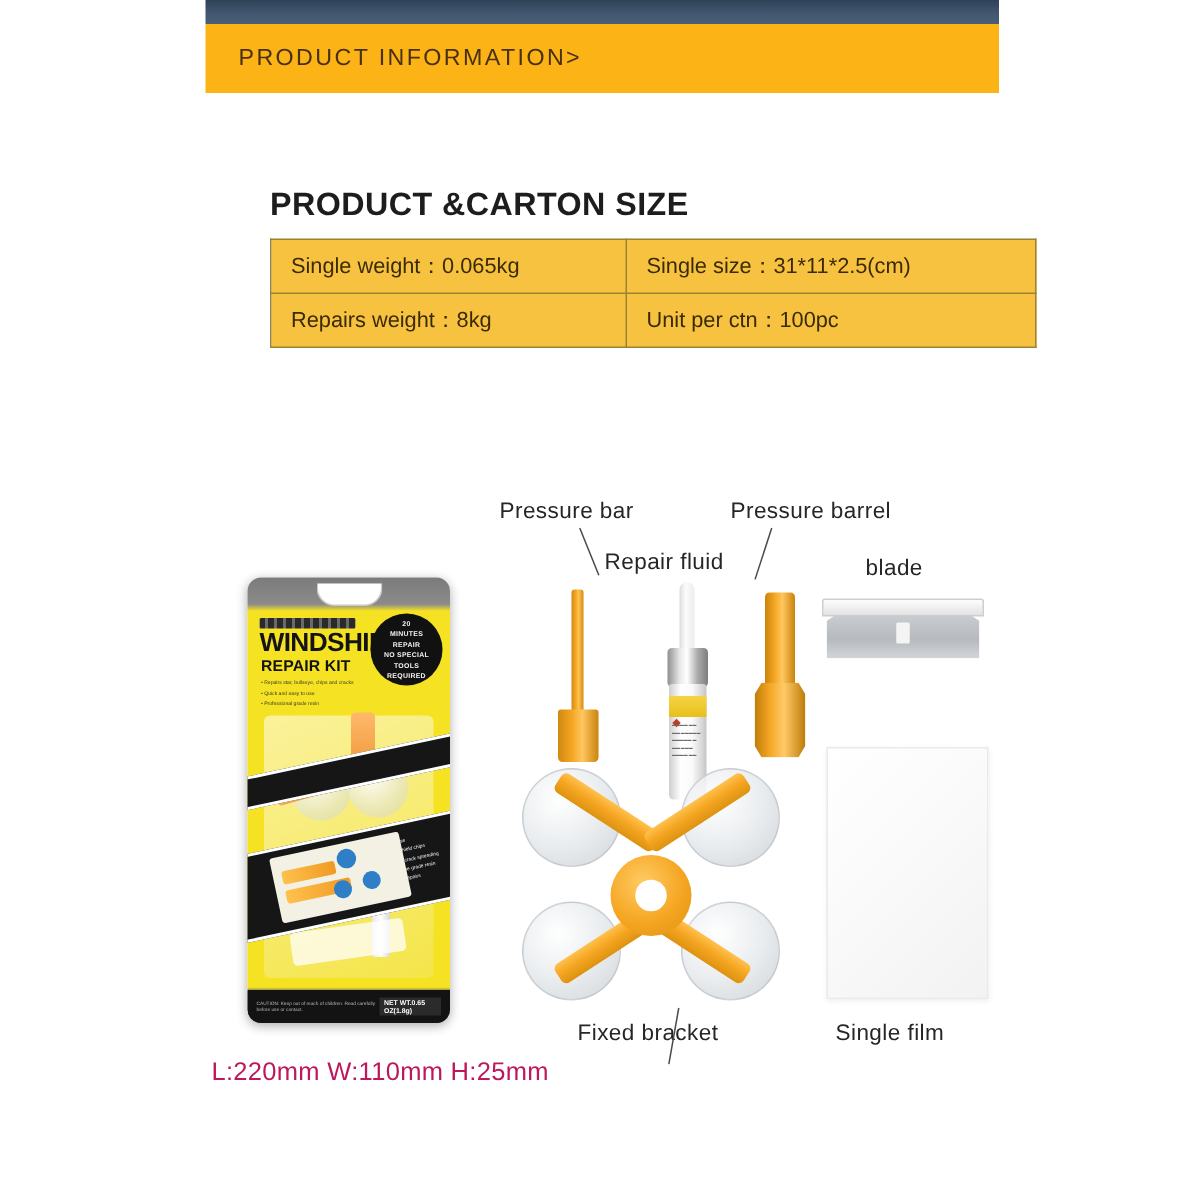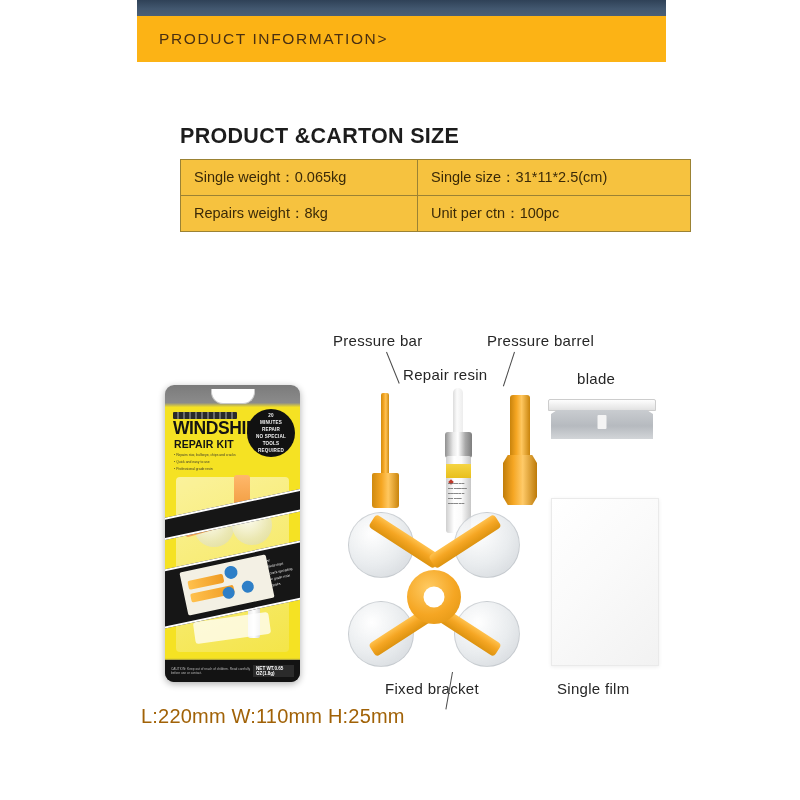--- a/index.html
+++ b/index.html
@@ -353,22 +353,22 @@
     background: linear-gradient(135deg,#ffffff 0%,#fafafa 45%,#f2f2f2 100%);
     border: 1px solid #eaeaea;
     box-shadow: 0 1px 4px rgba(0,0,0,.07);
   }
 
   
   #dimension-caption {
     position: absolute;
     left: 141px;
     top: 405px;
-    font-size: 20px;
-    color: #a16207;
+    font-size: 17px;
+    color: #be185d;
     letter-spacing: .2px;
     white-space: nowrap;
   }
 </style>
 </head>
 <body>
 
 <div id="header-strip-dark"></div>
 
 <div id="header-band">
@@ -390,21 +390,21 @@
         <td class="col-b">Unit per ctn：100pc</td>
       </tr>
     </tbody>
   </table>
 </div>
 
 <div id="showcase">
 
   <div class="lbl" style="left:333px; top:32px;">Pressure bar</div>
   <div class="lbl" style="left:487px; top:32px;">Pressure barrel</div>
-  <div class="lbl" style="left:403px; top:66px;">Repair resin</div>
+  <div class="lbl" style="left:403px; top:66px;">Repair fluid</div>
   <div class="lbl" style="left:577px; top:70px;">blade</div>
   <div class="lbl" style="left:385px; top:380px;">Fixed bracket</div>
   <div class="lbl" style="left:557px; top:380px;">Single film</div>
 
   <div class="leader" style="left:386px; top:52px;  height:34px; transform:rotate(-22deg);"></div>
   <div class="leader" style="left:514px; top:52px;  height:36px; transform:rotate(18deg);"></div>
   <div class="leader" style="left:452px; top:372px; height:38px; transform:rotate(10deg);"></div>
 
   <div id="blister-pack">
     <div id="blister-hang-hole"></div>

